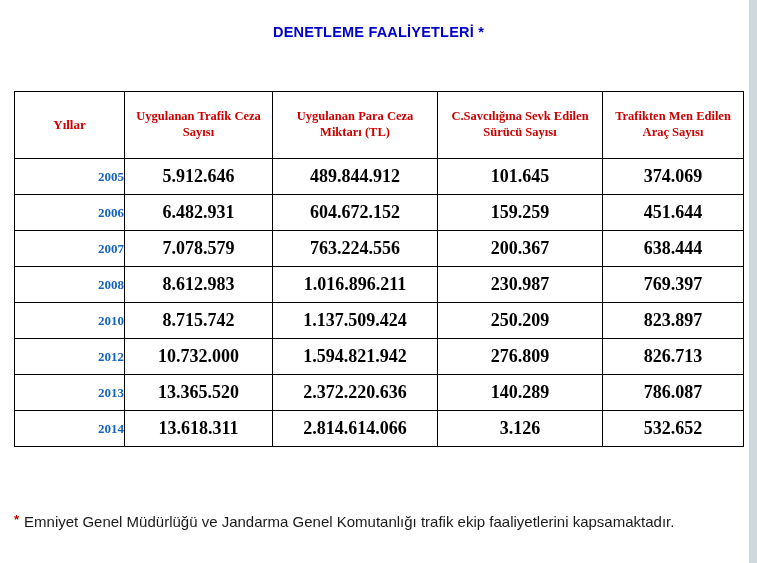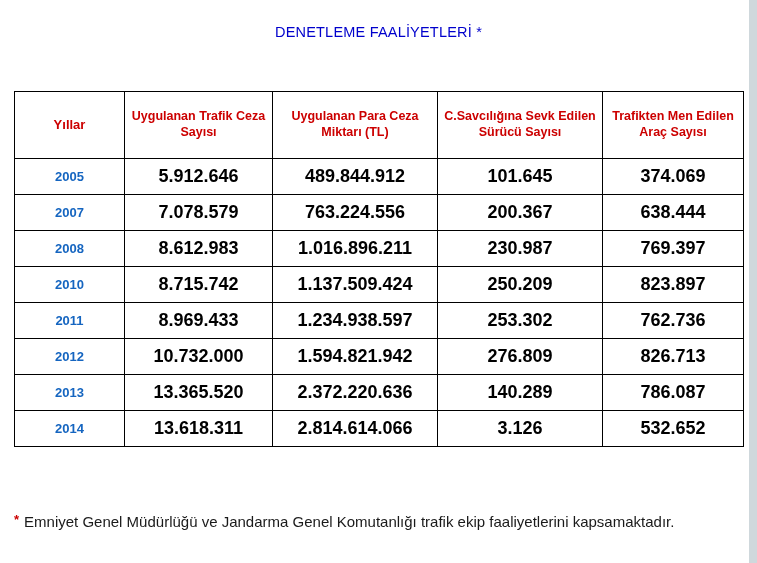--- a/index.html
+++ b/index.html
@@ -20,34 +20,35 @@
     height: 563px;
     box-sizing: border-box;
   }
   .title {
     position: absolute;
     top: 24px;
     left: 0;
     width: 757px;
     text-align: center;
     font-size: 14.5px;
-    font-weight: normal;
+    font-weight: bold;
     color: #0000cc;
     letter-spacing: 0.2px;
   }
   .table-wrap {
     position: absolute;
     top: 91px;
     left: 14px;
     width: 729px;
   }
   table {
     border-collapse: collapse;
     width: 729px;
     table-layout: fixed;
+    font-family: Liberation Serif, serif;
   }
   th, td {
     border: 1px solid #000000;
     padding: 0;
     text-align: center;
     vertical-align: middle;
   }
   thead th {
     height: 62px;
     color: #cc0000;
@@ -62,20 +63,21 @@
   tbody td {
     height: 35px;
     font-size: 18px;
     font-weight: bold;
     color: #000000;
   }
   tbody td.year-cell {
     color: #1565c0;
     font-weight: bold;
     font-size: 13px;
+    text-align: right;
   }
   col.c0 { width: 110px; }
   col.c1 { width: 148px; }
   col.c2 { width: 165px; }
   col.c3 { width: 165px; }
   col.c4 { width: 141px; }
   .footnote {
     position: absolute;
     top: 512px;
     left: 14px;
@@ -135,20 +137,27 @@
       </thead>
       <tbody>
         <tr>
           <td class="year-cell">2005</td>
           <td>5.912.646</td>
           <td>489.844.912</td>
           <td>101.645</td>
           <td>374.069</td>
         </tr>
         <tr>
+          <td class="year-cell">2006</td>
+          <td>6.482.931</td>
+          <td>604.672.152</td>
+          <td>159.259</td>
+          <td>451.644</td>
+        </tr>
+        <tr>
           <td class="year-cell">2007</td>
           <td>7.078.579</td>
           <td>763.224.556</td>
           <td>200.367</td>
           <td>638.444</td>
         </tr>
         <tr>
           <td class="year-cell">2008</td>
           <td>8.612.983</td>
           <td>1.016.896.211</td>
@@ -156,27 +165,20 @@
           <td>769.397</td>
         </tr>
         <tr>
           <td class="year-cell">2010</td>
           <td>8.715.742</td>
           <td>1.137.509.424</td>
           <td>250.209</td>
           <td>823.897</td>
         </tr>
         <tr>
-          <td class="year-cell">2011</td>
-          <td>8.969.433</td>
-          <td>1.234.938.597</td>
-          <td>253.302</td>
-          <td>762.736</td>
-        </tr>
-        <tr>
           <td class="year-cell">2012</td>
           <td>10.732.000</td>
           <td>1.594.821.942</td>
           <td>276.809</td>
           <td>826.713</td>
         </tr>
         <tr>
           <td class="year-cell">2013</td>
           <td>13.365.520</td>
           <td>2.372.220.636</td>

